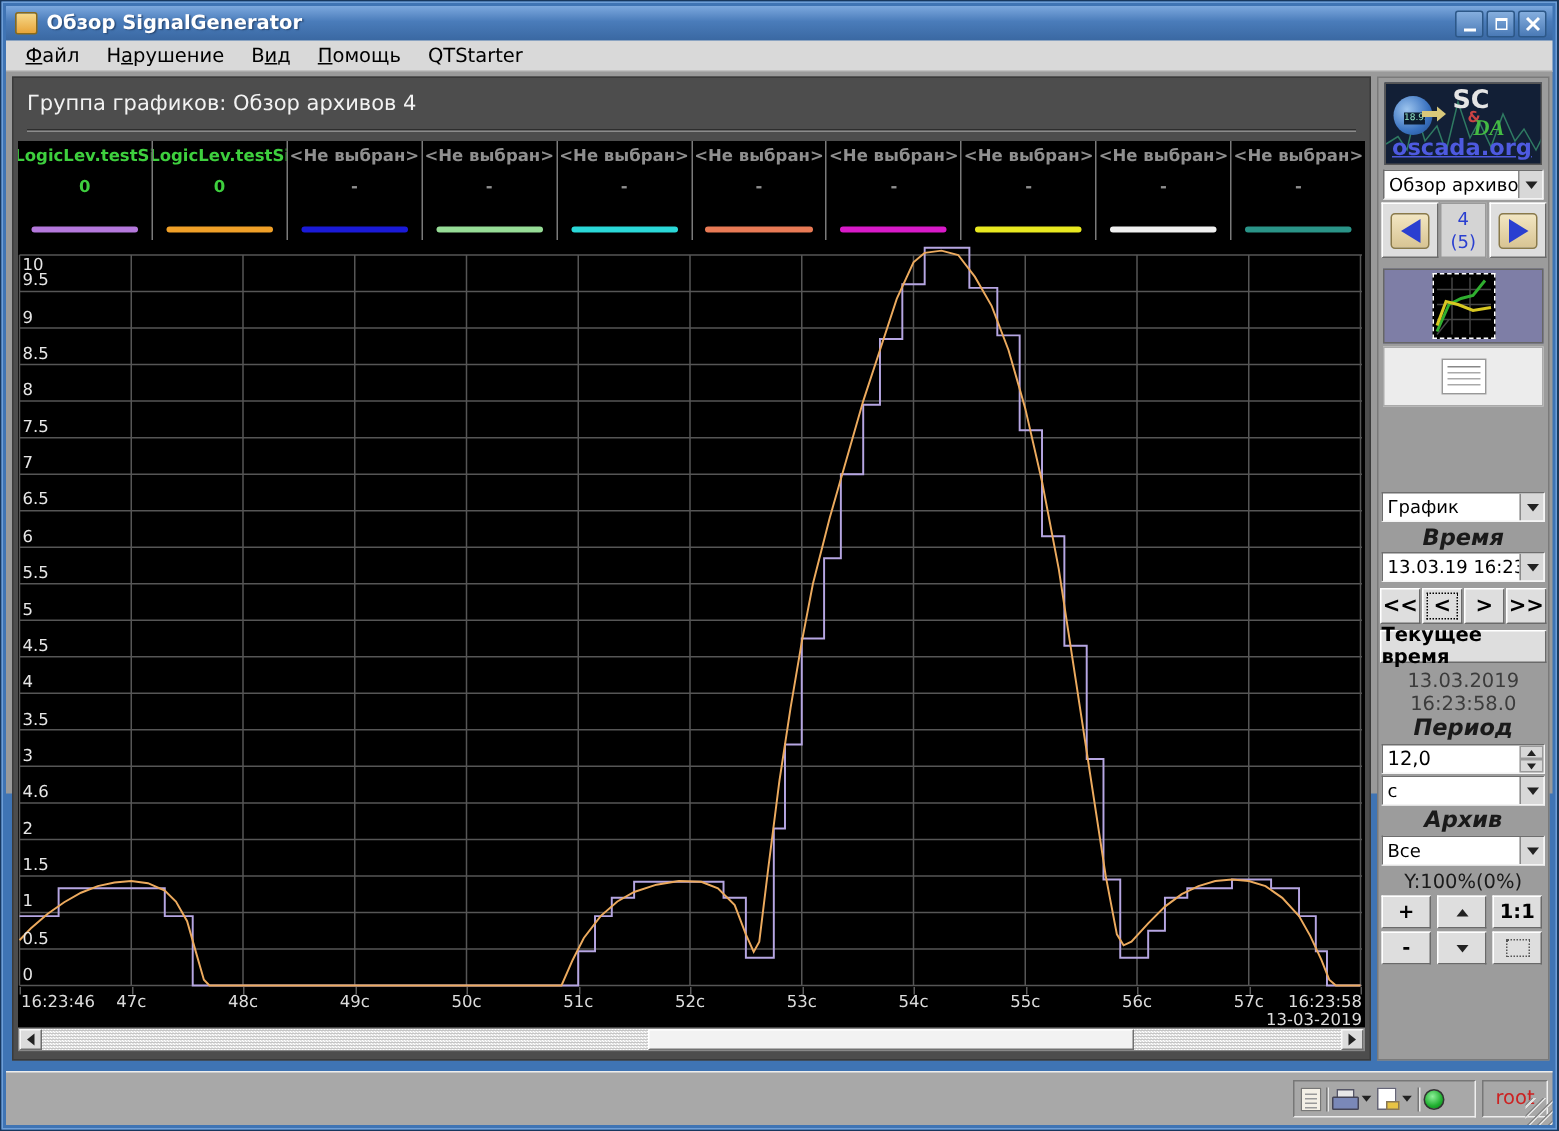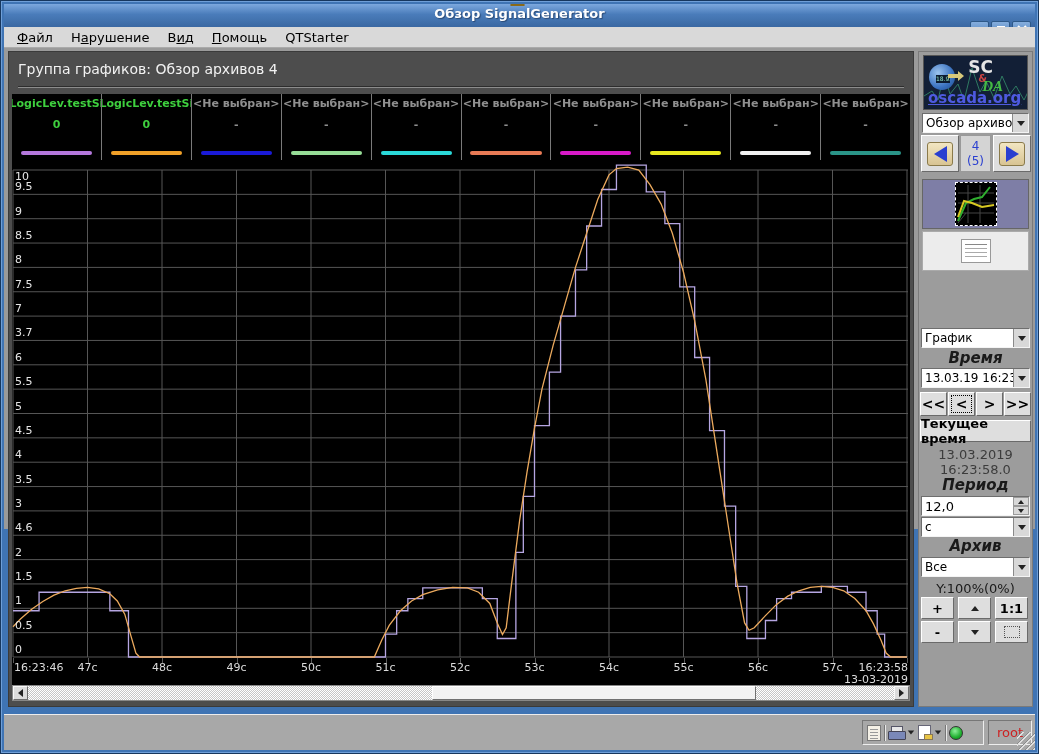--- a/index.html
+++ b/index.html
@@ -7,21 +7,21 @@
   body {
     font-family: "DejaVu Sans", "Liberation Sans", sans-serif;
     background:#3f74b4; position:relative; overflow:hidden;
   }
   .window-frame { position:absolute; inset:0; border:1px solid #17375e; pointer-events:none; }
   .window-frame-inner { position:absolute; inset:1px; border:1px solid #6f9fd8; pointer-events:none; }
 
   
   .titlebar { position:absolute; left:4px; top:4px; width:1031px; height:23px;
     background:linear-gradient(#7ca8de, #4a7cba 45%, #3a68a2);
-    display:flex; align-items:center; padding:0 4px;flex-direction:column; }
+    display:flex; align-items:center; padding:0 4px; }
   .app-icon { width:15px; height:15px; margin:0 6px 0 2px;
     background:linear-gradient(#f6d98a,#e8a53a); border:1px solid #8a6a1a; border-radius:2px; }
   .title-text { color:#ffffff; font-weight:bold; font-size:13px; text-shadow:1px 1px 1px #2a4a75; }
   .win-btns { margin-left:auto; display:flex; gap:2px; }
   .win-btn { width:19px; height:18px; background:linear-gradient(#85aede,#4a7ab6);
     border:1px solid #2d5888; border-radius:2px; display:flex; align-items:center; justify-content:center; }
   .glyph-min { width:8px; height:2px; background:#fff; margin-top:8px; }
   .glyph-max { width:8px; height:8px; border:1px solid #fff; border-top:2px solid #fff; }
 
   
@@ -288,21 +288,21 @@
             <polyline points="1,450.735 27.075000000000106,450.735 27.075000000000106,432.229 97.8499999999998,432.229 97.8499999999998,450.735 116.4749999999998,450.735 116.4749999999998,497 366.0499999999999,497 366.0499999999999,497 373.5,497 373.5,474.111 384.6749999999999,474.111 384.6749999999999,450.735 395.8499999999998,450.735 395.8499999999998,438.56000000000006 410.75,438.56000000000006 410.75,427.846 470.3499999999998,427.846 470.3499999999998,438.56000000000006 485.24999999999994,438.56000000000006 485.24999999999994,478.49399999999997 503.875,478.49399999999997 503.875,392.29499999999996 511.32500000000005,392.29499999999996 511.32500000000005,336.29 522.5,336.29 522.5,265.675 537.4000000000002,265.675 537.4000000000002,212.10500000000002 548.5750000000002,212.10500000000002 548.5750000000002,156.1 563.4749999999998,156.1 563.4749999999998,109.835 574.6500000000002,109.835 574.6500000000002,66.00500000000002 589.5499999999998,66.00500000000002 589.5499999999998,29.480000000000018 604.4500000000002,29.480000000000018 604.4500000000002,5.130000000000018 634.25,5.130000000000018 634.25,31.914999999999964 652.875,31.914999999999964 652.875,63.56999999999998 667.7750000000002,63.56999999999998 667.7750000000002,126.88000000000002 682.6749999999998,126.88000000000002 682.6749999999998,197.49499999999998 697.5750000000002,197.49499999999998 697.5750000000002,270.54499999999996 712.4749999999998,270.54499999999996 712.4749999999998,346.03000000000003 723.6500000000002,346.03000000000003 723.6500000000002,426.38500000000005 734.825,426.38500000000005 734.825,478.49399999999997 753.4500000000002,478.49399999999997 753.4500000000002,460.475 764.625,460.475 764.625,438.56000000000006 779.5250000000002,438.56000000000006 779.5250000000002,432.229 809.3250000000002,432.229 809.3250000000002,426.38500000000005 835.4000000000002,426.38500000000005 835.4000000000002,432.229 854.0250000000002,432.229 854.0250000000002,450.735 865.2000000000002,450.735 865.2000000000002,474.111 872.6500000000002,474.111 872.6500000000002,497 895,497 895,497" fill="none" stroke="#b6a6e2" stroke-width="1.3"></polyline>
             <polyline points="1,466.80600000000004 8.450000000000106,459.014 19.625,449.27399999999994 30.799999999999894,441.48199999999997 41.97499999999979,435.151 53.15000000000021,430.76800000000003 64.3250000000001,428.33299999999997 75.5,427.359 86.6749999999999,428.82 97.8499999999998,433.68999999999994 105.29999999999988,440.995 112.75,454.14399999999995 118.70999999999987,475.08500000000004 123.92499999999988,493.104 127.65000000000022,497 362.3250000000001,497 369.7750000000002,479.95500000000004 377.2249999999998,465.34499999999997 388.4000000000002,450.735 399.5750000000001,440.995 410.75,434.66400000000004 425.6500000000002,429.79400000000004 440.5499999999999,427.359 455.45000000000005,427.846 466.62500000000006,432.229 477.7999999999999,443.43 485.24999999999994,462.91 490.465,474.59799999999996 494.18999999999977,467.78000000000003 500.1500000000002,419.08000000000004 507.5999999999998,360.64 515.0499999999998,311.94 522.5,268.11 529.9500000000002,229.15 541.125,185.32 552.3,146.35999999999999 563.4749999999998,107.4 574.6500000000002,73.31000000000003 585.8250000000002,39.219999999999985 597,14.869999999999983 604.4500000000002,8.539000000000032 615.625,7.077999999999976 626.7999999999998,10 637.9749999999998,24.610000000000035 649.1500000000002,44.08999999999996 660.3250000000002,73.31000000000003 671.5,112.26999999999998 682.6749999999998,160.96999999999997 693.8499999999998,219.41 705.0250000000002,292.46 716.2000000000002,365.51 725.14,423.95 732.59,462.91 737.0600000000002,470.215 742.2750000000002,467.78000000000003 753.4500000000002,455.605 764.625,444.404 775.8,436.125 786.9749999999998,430.76800000000003 798.1500000000002,427.359 809.3250000000002,426.38500000000005 820.5,427.359 831.675,430.76800000000003 842.8499999999998,438.56000000000006 854.0250000000002,450.735 861.4749999999998,463.884 868.9249999999998,479.95500000000004 874.1399999999999,493.104 878.6100000000001,497 895,497" fill="none" stroke="#ecaa5e" stroke-width="1.3"></polyline>
           </svg>
       <div class="ylabel" style="top: 11px;">10</div>
           <div class="ylabel" style="top: 21.35px;">9.5</div>
           <div class="ylabel" style="top: 45.7px;">9</div>
           <div class="ylabel" style="top: 70.05px;">8.5</div>
           <div class="ylabel" style="top: 94.4px;">8</div>
           <div class="ylabel" style="top: 118.75px;">7.5</div>
           <div class="ylabel" style="top: 143.1px;">7</div>
-          <div class="ylabel" style="top: 167.45px;">3.7</div>
+          <div class="ylabel" style="top: 167.45px;">6.5</div>
           <div class="ylabel" style="top: 191.8px;">6</div>
           <div class="ylabel" style="top: 216.15px;">5.5</div>
           <div class="ylabel" style="top: 240.5px;">5</div>
           <div class="ylabel" style="top: 264.85px;">4.5</div>
           <div class="ylabel" style="top: 289.2px;">4</div>
           <div class="ylabel" style="top: 313.55px;">3.5</div>
           <div class="ylabel" style="top: 337.9px;">3</div>
           <div class="ylabel" style="top: 362.25px;">4.6</div>
           <div class="ylabel" style="top: 386.6px;">2</div>
           <div class="ylabel" style="top: 410.95px;">1.5</div>

